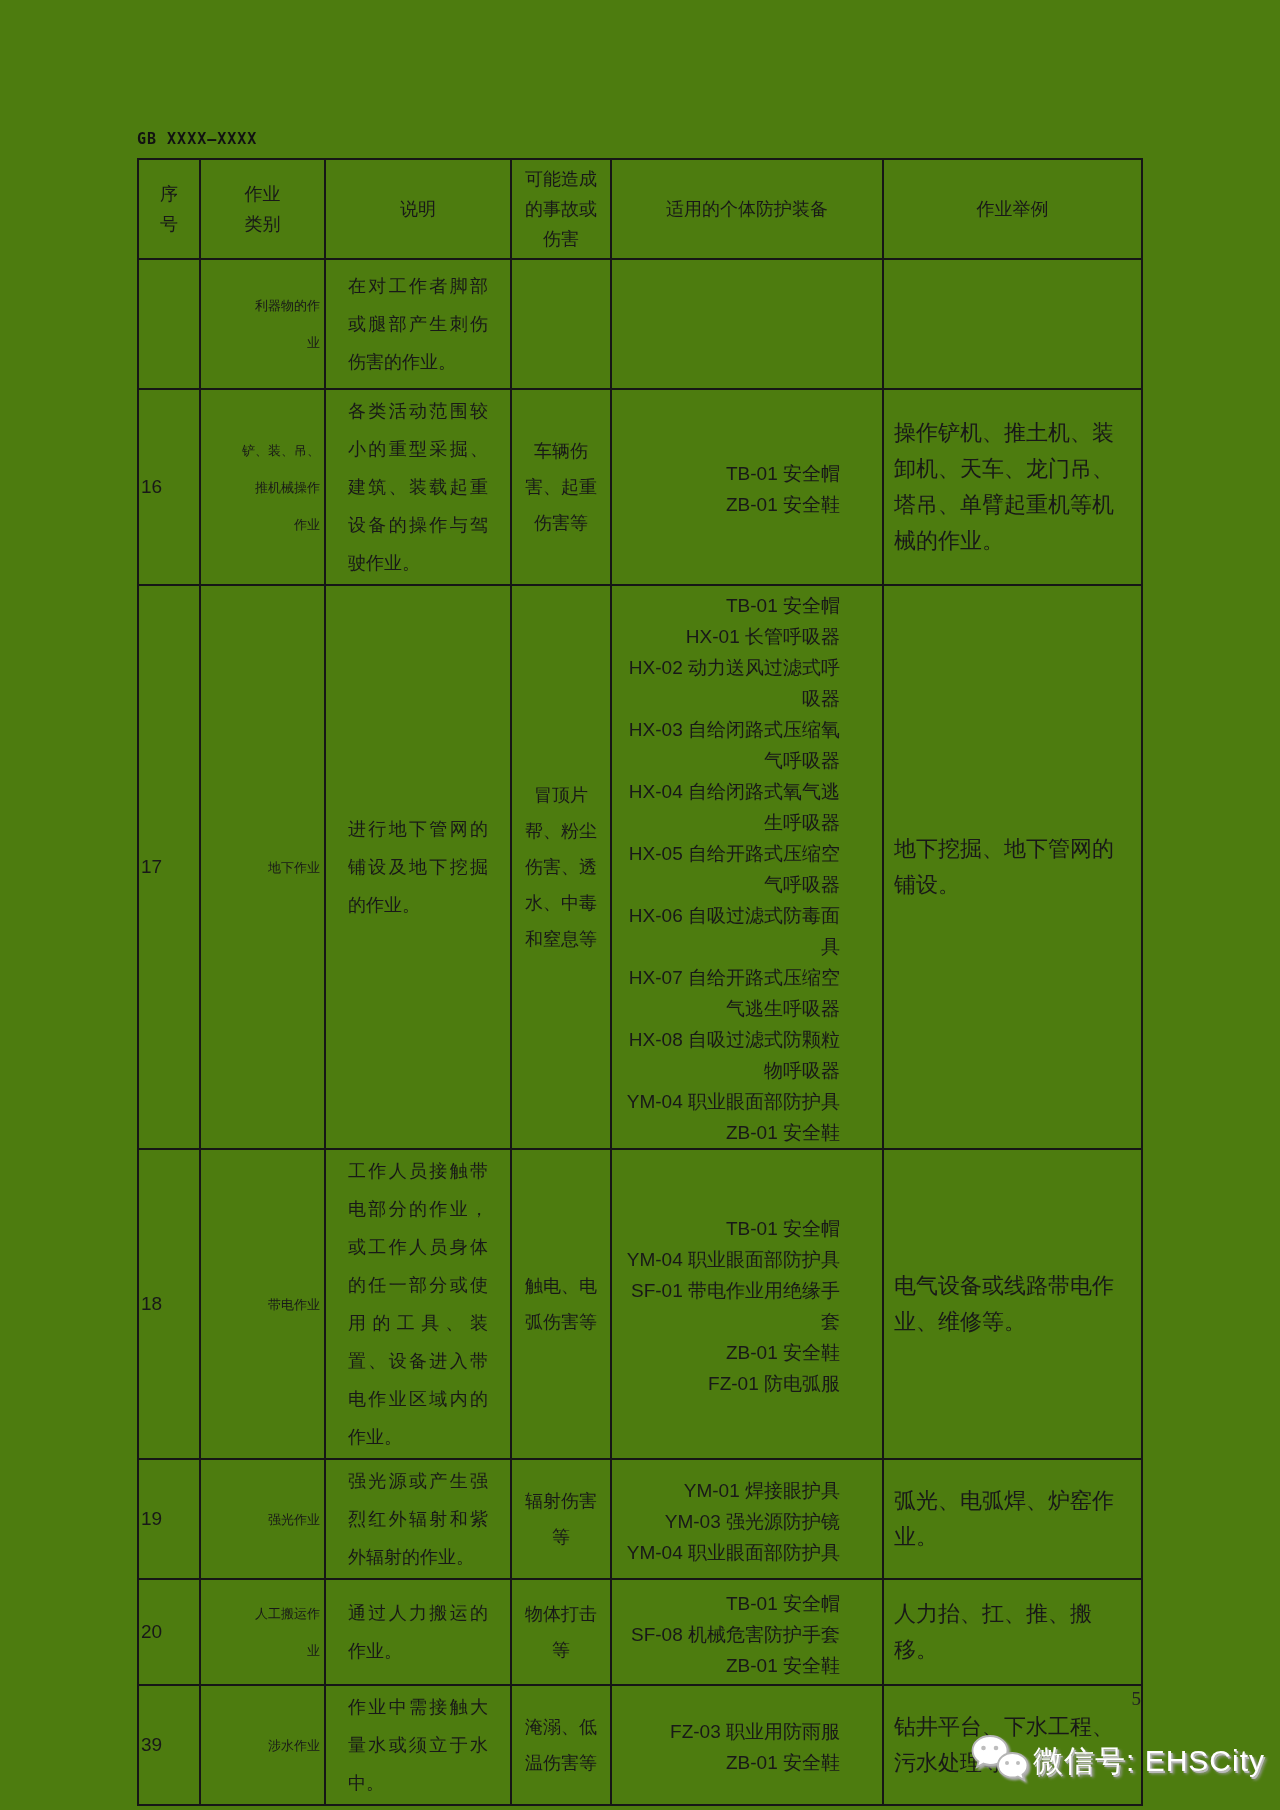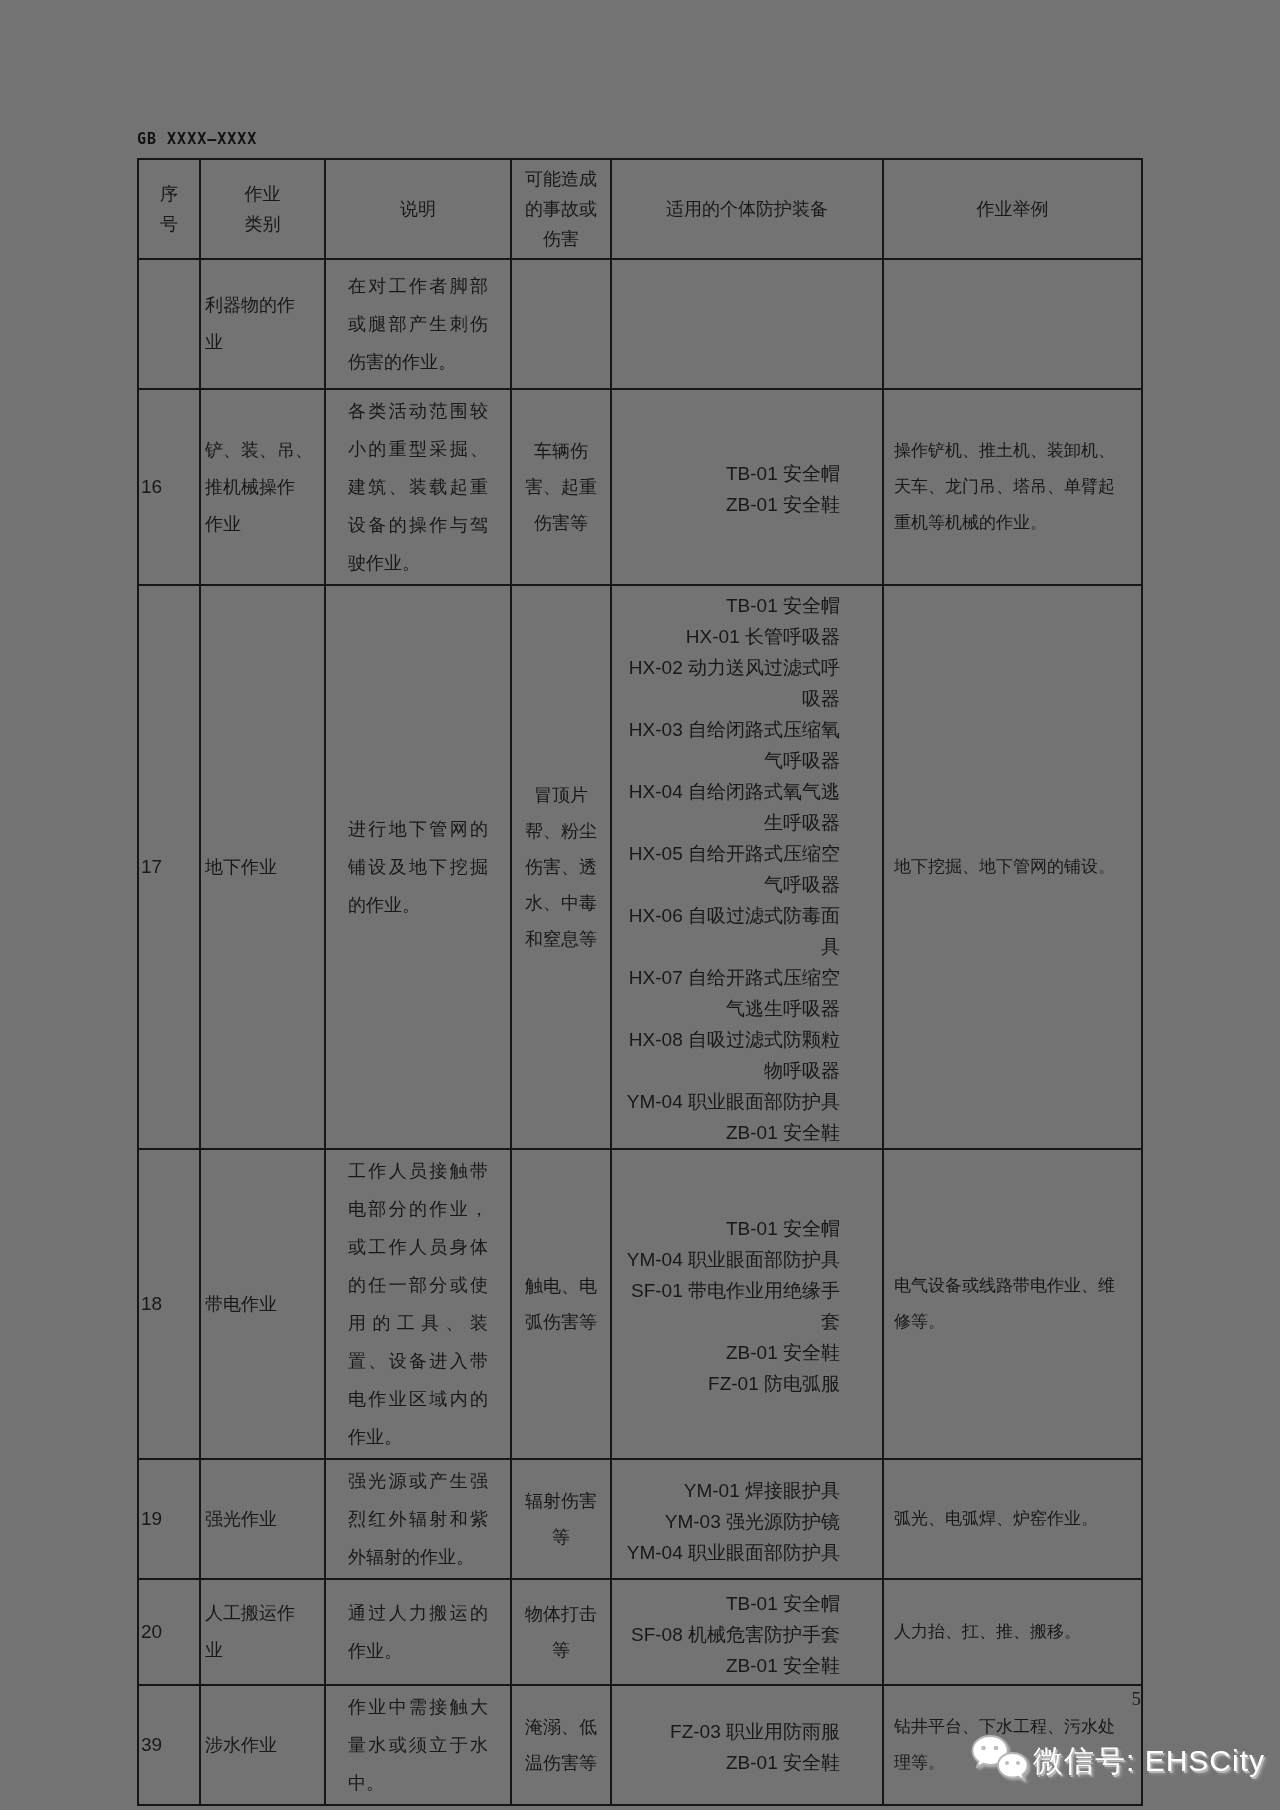--- a/index.html
+++ b/index.html
@@ -1,19 +1,19 @@
 <!DOCTYPE html>
 <html><head>
 <meta charset="utf-8">
 <style>
   html,body{margin:0;padding:0;background:#ffffff;}
   .page{
     position:relative;
     width:1280px;height:1810px;
-    background:#737373;
+    background:#4d7c0f;
     font-family:"Liberation Sans",sans-serif;
     color:#1c1c1c;
     overflow:hidden;
   }
   .doc-code{
     position:absolute;left:137px;top:130px;
     font-family:"DejaVu Sans Mono",monospace;
     font-size:15px;font-weight:600;letter-spacing:1px;
     color:#111;
   }
@@ -28,25 +28,25 @@
     vertical-align:middle;
     font-weight:normal;
     color:#181818;
     overflow:hidden;
   }
   .ppe-table th{
     font-size:18px;line-height:30px;text-align:center;
     white-space:pre-line;padding:4px 2px;
   }
   td.c-num{font-size:19px;text-align:left;padding:2px;}
-  td.c-cat{font-size:18px;line-height:37px;text-align:left;padding:4px 4px;white-space:pre-line;}
+  td.c-cat{font-size:13px;line-height:37px;text-align:right;padding:4px 4px;white-space:pre-line;}
   td.c-desc{font-size:18px;line-height:38px;text-align:justify;padding:2px 22px;}
   td.c-haz{font-size:18px;line-height:36px;text-align:center;padding:2px 9px;margin-top:8px;}
   td.c-ppe{font-size:19px;line-height:31px;text-align:right;padding:4px 42px 0 12px;white-space:pre-line;}
-  td.c-ex{font-size:17px;line-height:36px;text-align:left;padding:14px 10px;margin-top:44px;}
+  td.c-ex{font-size:22px;line-height:36px;text-align:left;padding:14px 10px;margin-top:44px;}
   tr.hdr{height:90px;}
   tr.r0{height:130px;}
   tr.r1{height:195px;}
   tr.r2{height:548px;}
   tr.r3{height:282px;}
   tr.r4{height:106px;}
   tr.r5{height:106px;}
   tr.r6{height:86px;}
   .page-number{
     position:absolute;top:1688px;left:1000px;width:141px;

